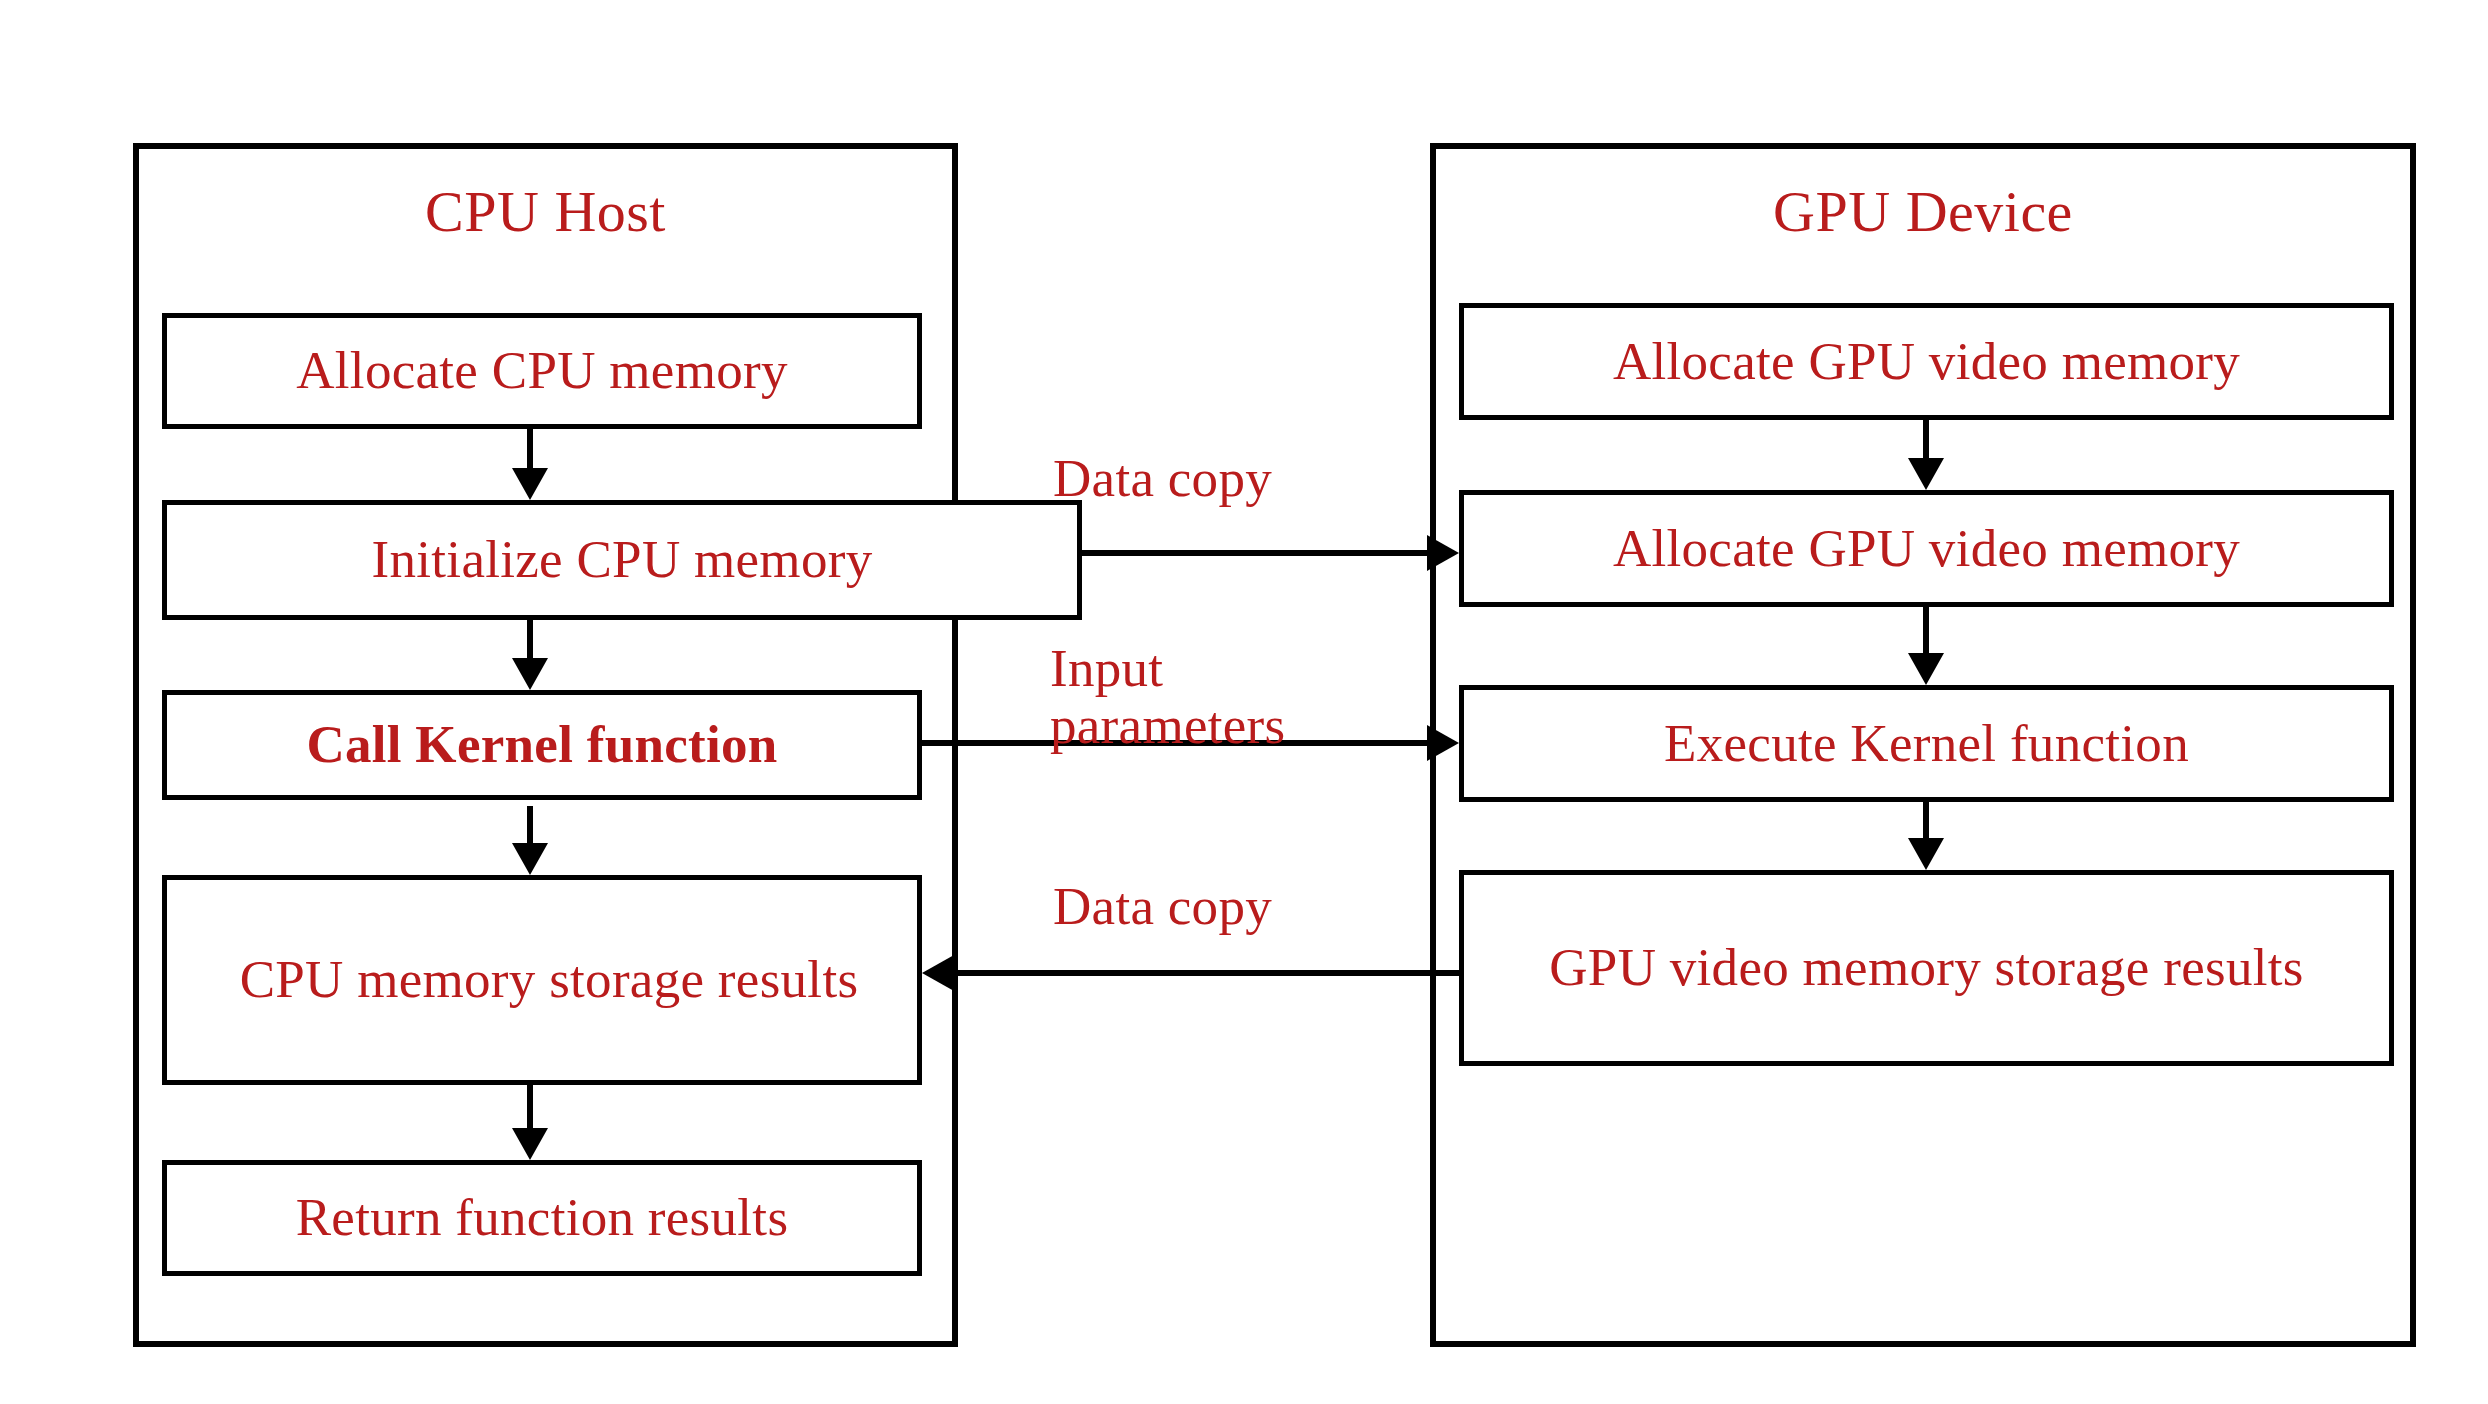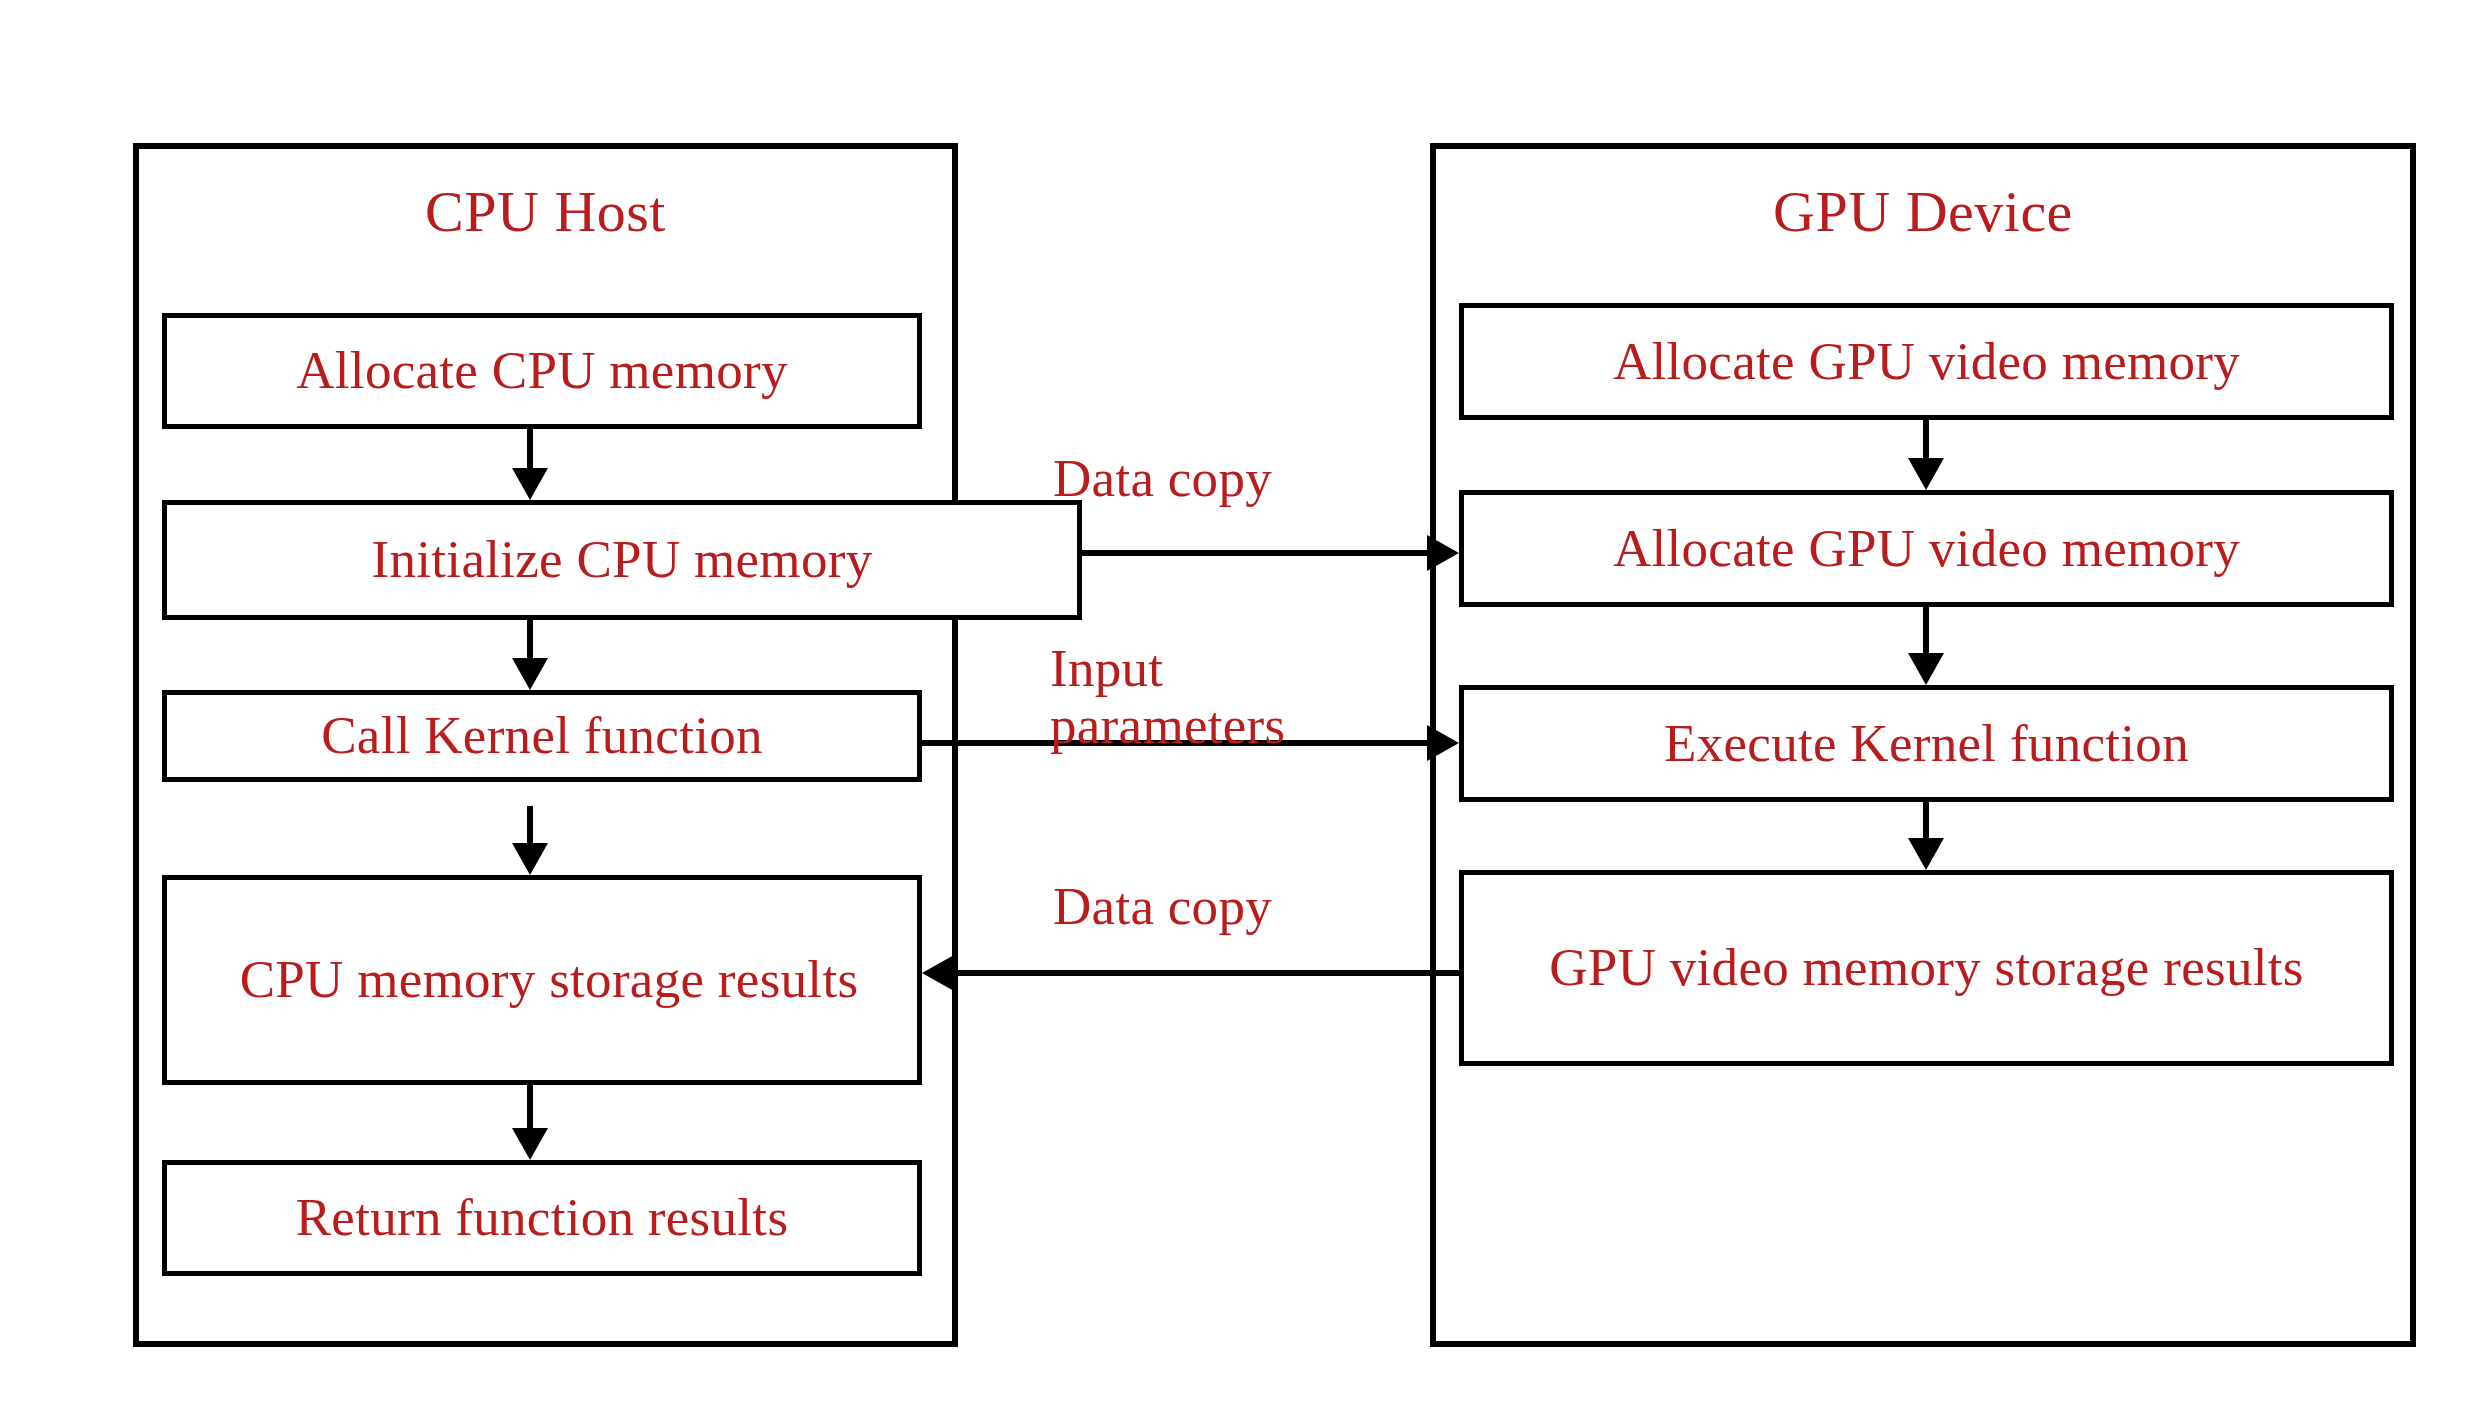--- a/index.html
+++ b/index.html
@@ -54,21 +54,21 @@
     line-height: 1.04;
     letter-spacing: 0.3px;
     padding: 0 6px;
     z-index: 3;
   }
   .pbox span { display: block; width: 100%; }
 
   
   #cpu-box-1 { left: 162px; top: 313px;  width: 760px; height: 116px; }
   #cpu-box-2 { left: 162px; top: 500px;  width: 920px; height: 120px; }
-  #cpu-box-3 { left: 162px; top: 690px;  width: 760px; height: 92px; }
+  #cpu-box-3 { left: 162px; top: 690px;  width: 760px; height: 110px; font-weight: bold; }
   #cpu-box-4 { left: 162px; top: 875px;  width: 760px; height: 210px; padding-left: 20px; }
   #cpu-box-5 { left: 162px; top: 1160px; width: 760px; height: 116px; }
 
   
   #gpu-box-1 { left: 1459px; top: 303px; width: 935px; height: 117px; }
   #gpu-box-2 { left: 1459px; top: 490px; width: 935px; height: 117px; }
   #gpu-box-3 { left: 1459px; top: 685px; width: 935px; height: 117px; }
   #gpu-box-4 { left: 1459px; top: 870px; width: 935px; height: 196px; }
 
   

